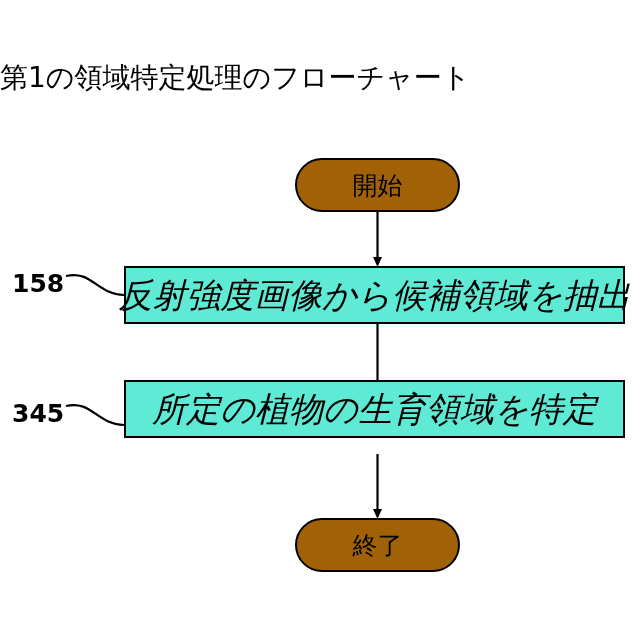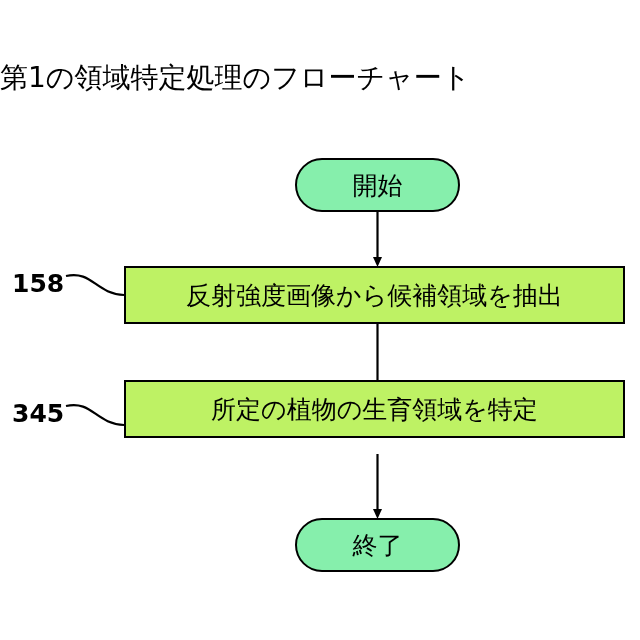--- a/index.html
+++ b/index.html
@@ -34,41 +34,42 @@
     color: #000000;
     white-space: nowrap;
   }
 
   
   .terminator {
     position: absolute;
     box-sizing: border-box;
     border: 2.5px solid #000000;
     border-radius: 999px;
-    background: #86efac;
+    background: #a16207;
     display: flex;
     align-items: center;
     justify-content: center;
     font-size: 25px;
     line-height: 1;
     color: #000000;
     white-space: nowrap;
   }
   .process {
     position: absolute;
     box-sizing: border-box;
     border: 2.5px solid #000000;
-    background: #bef264;
+    background: #5eead4;
     display: flex;
     align-items: center;
     justify-content: center;
-    font-size: 25px;
+    font-size: 34px;
     line-height: 1;
     color: #000000;
     white-space: nowrap;
+    font-style: italic;
   }
 
   #node-start  { left: 295px; top: 158px; width: 165px; height: 54px; }
   #node-step1  { left: 124px; top: 266px; width: 501px; height: 58px; }
   #node-step2  { left: 124px; top: 380px; width: 501px; height: 58px; }
   #node-end    { left: 295px; top: 518px; width: 165px; height: 54px; }
 
   
   .connector {
     position: absolute;

